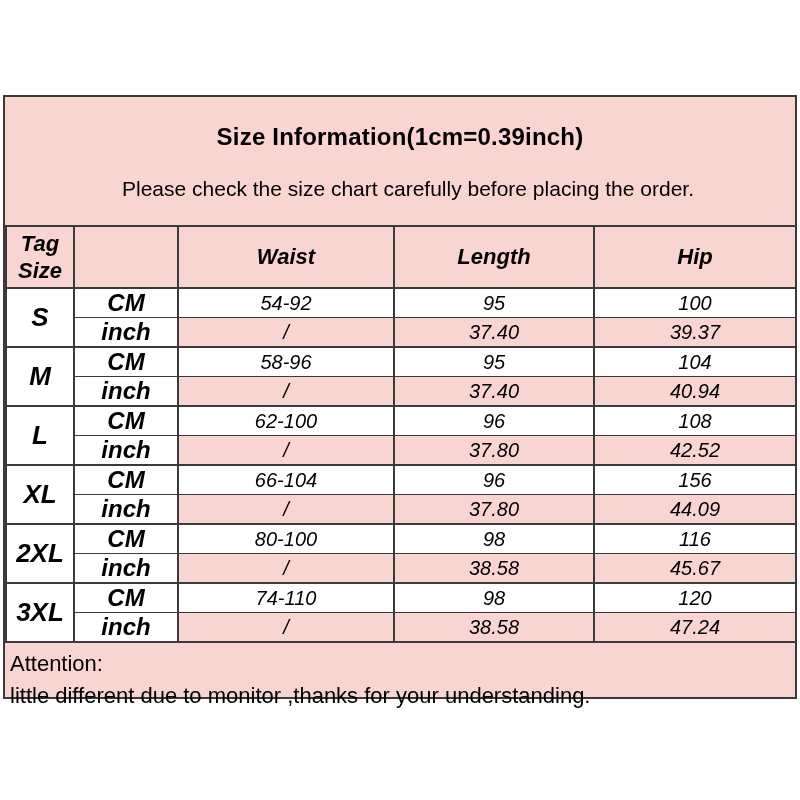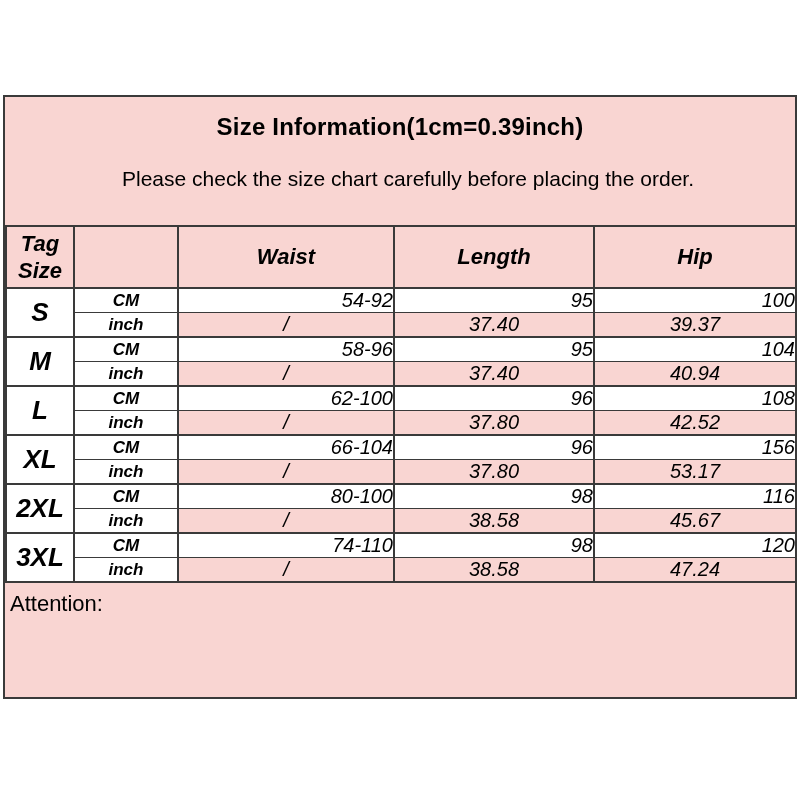--- a/index.html
+++ b/index.html
@@ -24,21 +24,21 @@
     border: 2px solid var(--border);
     display: flex;
     flex-direction: column;
   }
   .title-block {
     height: 128px;
     flex: 0 0 128px;
     text-align: center;
   }
   .title {
-    margin-top: 16px;
+    margin-top: 26px;
     font-size: 24px;
     font-weight: bold;
     letter-spacing: 0.2px;
   }
   .subtitle {
     margin-top: 26px;
     font-size: 21px;
     padding-left: 16px;
   }
   table.size-chart {
@@ -69,27 +69,27 @@
   }
   th.tag-size-head { padding: 0 10px; }
   tr.cm-row, tr.inch-row { height: 23.5px; }
   td.size-cell {
     background: var(--cell-white);
     font-size: 26px;
     font-weight: bold;
   }
   td.unit-cell {
     background: var(--cell-white);
-    font-size: 17px;
+    font-size: 24px;
     font-weight: bold;
   }
   td.val {
     font-size: 20px;
   }
-  tr.cm-row td.val { background: var(--cell-white); text-align: right; }
+  tr.cm-row td.val { background: var(--cell-white); }
   tr.inch-row td.val { background: var(--pink); }
   
   tr.cm-row td.unit-cell, tr.cm-row td.val { border-bottom-width: 1px; }
   tr.inch-row td.unit-cell, tr.inch-row td.val { border-top-width: 1px; }
   .attention {
     flex: 1 1 auto;
     padding: 5px 15px 0 5px;
     font-size: 22px;
     line-height: 31.5px;
   }
@@ -175,21 +175,21 @@
         <td class="size-cell" rowspan="2">XL</td>
         <td class="unit-cell">CM</td>
         <td class="val">66-104</td>
         <td class="val">96</td>
         <td class="val">156</td>
       </tr>
       <tr class="inch-row">
         <td class="unit-cell">inch</td>
         <td class="val">/</td>
         <td class="val">37.80</td>
-        <td class="val">53.17</td>
+        <td class="val">44.09</td>
       </tr>
     </tbody>
 
     <tbody>
       <tr class="cm-row">
         <td class="size-cell" rowspan="2">2XL</td>
         <td class="unit-cell">CM</td>
         <td class="val">80-100</td>
         <td class="val">98</td>
         <td class="val">116</td>
@@ -214,15 +214,16 @@
         <td class="unit-cell">inch</td>
         <td class="val">/</td>
         <td class="val">38.58</td>
         <td class="val">47.24</td>
       </tr>
     </tbody>
   </table>
 
   <div class="attention">
     <div>Attention:</div>
+    <div>little different due to monitor ,thanks for your understanding.</div>
   </div>
 
 </div>
 
 </body></html>

